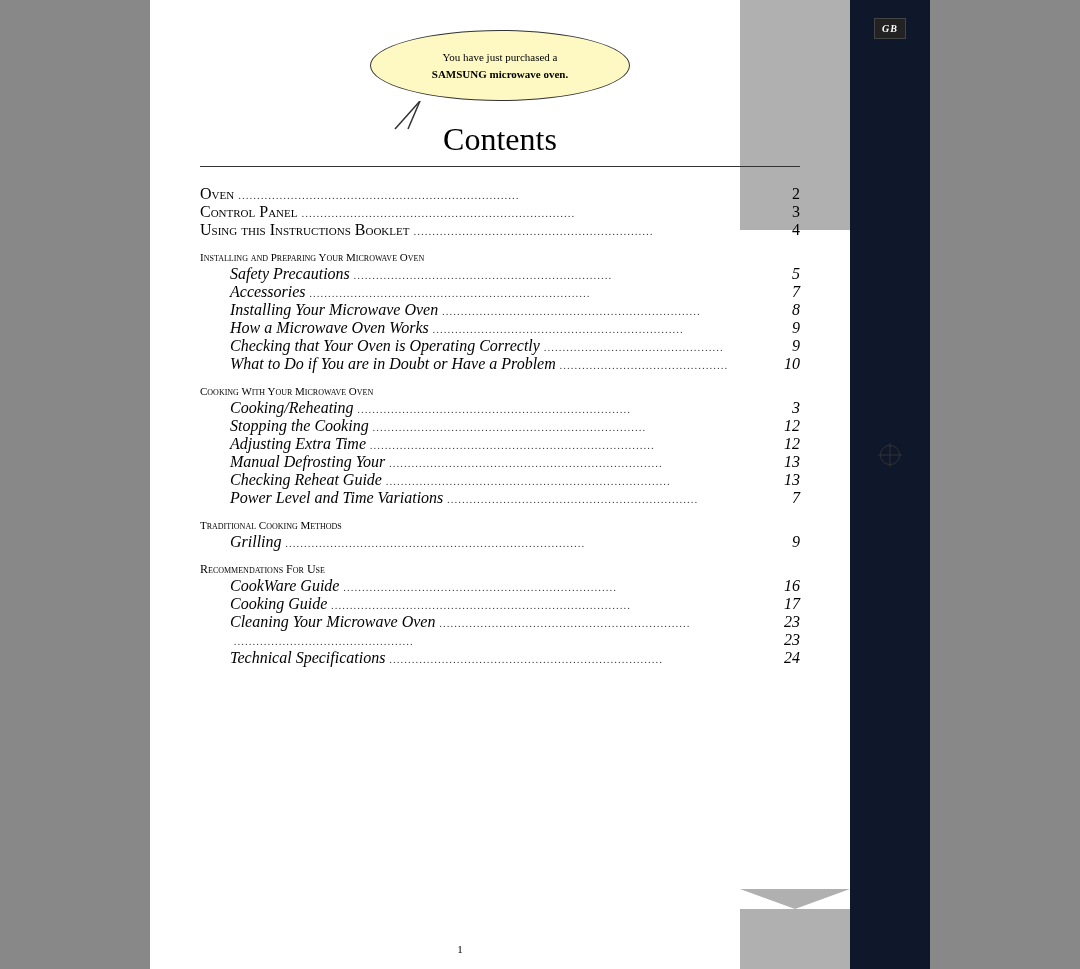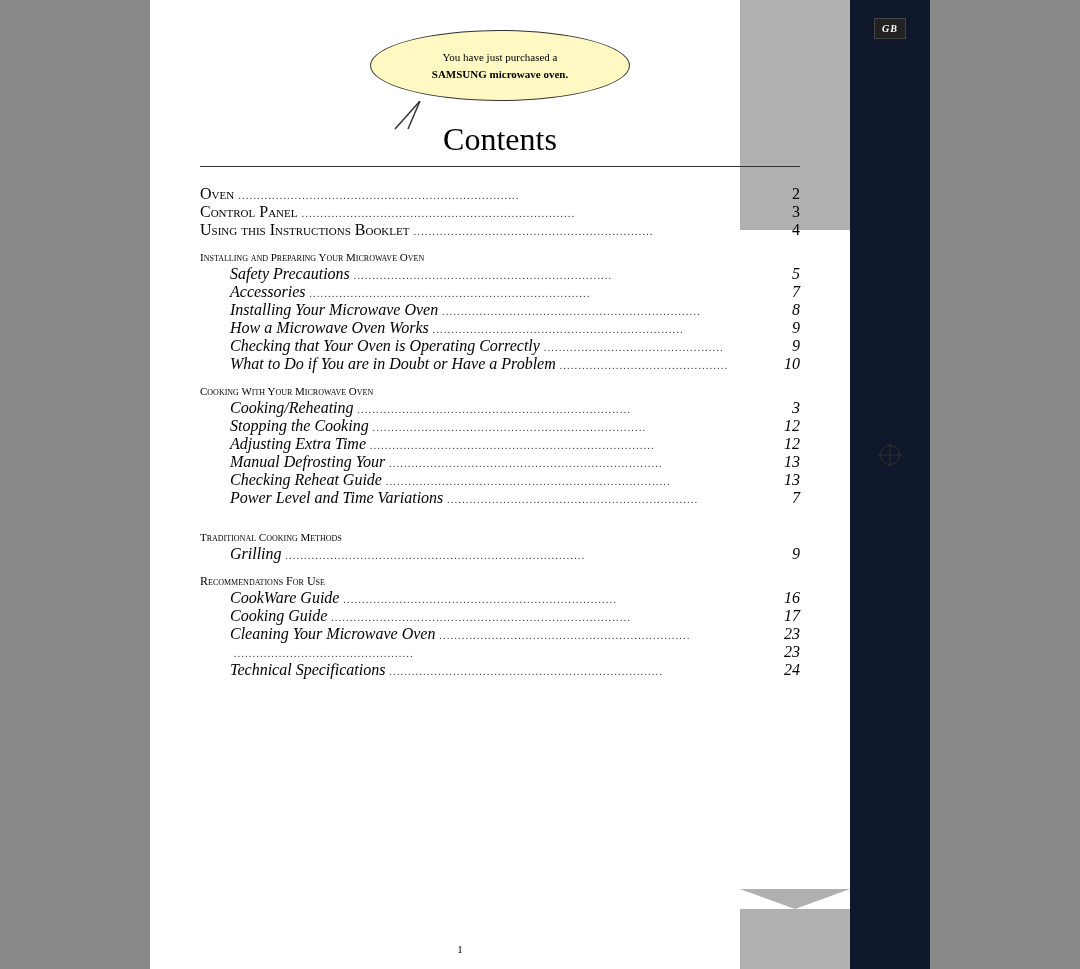--- a/index.html
+++ b/index.html
@@ -330,21 +330,21 @@
           <span class="toc-dots">............................................................................</span>
           <span class="toc-page">13</span>
         </div>
 
         <div class="toc-entry toc-sub">
           <span class="toc-label">Power Level and Time Variations</span>
           <span class="toc-dots">...................................................................</span>
           <span class="toc-page">7</span>
         </div>
 
-        <div style="margin-top:20px;">
+        <div style="margin-top:8px;">
           <span style="font-variant:small-caps; font-size:11px;">Traditional Cooking Methods</span>
         </div>
 
         <div class="toc-entry toc-sub">
           <span class="toc-label">Grilling</span>
           <span class="toc-dots">................................................................................</span>
           <span class="toc-page">9</span>
         </div>
 
         <div style="margin-top:8px;">

